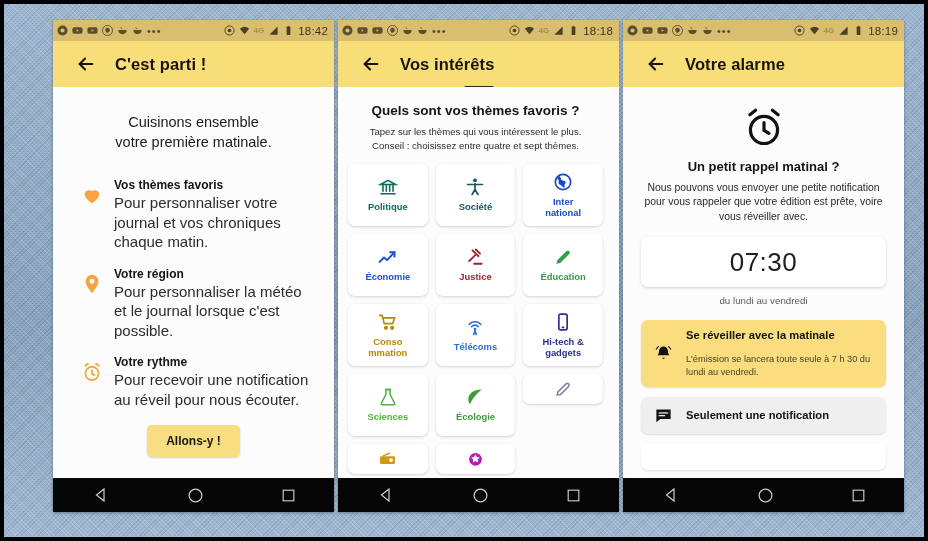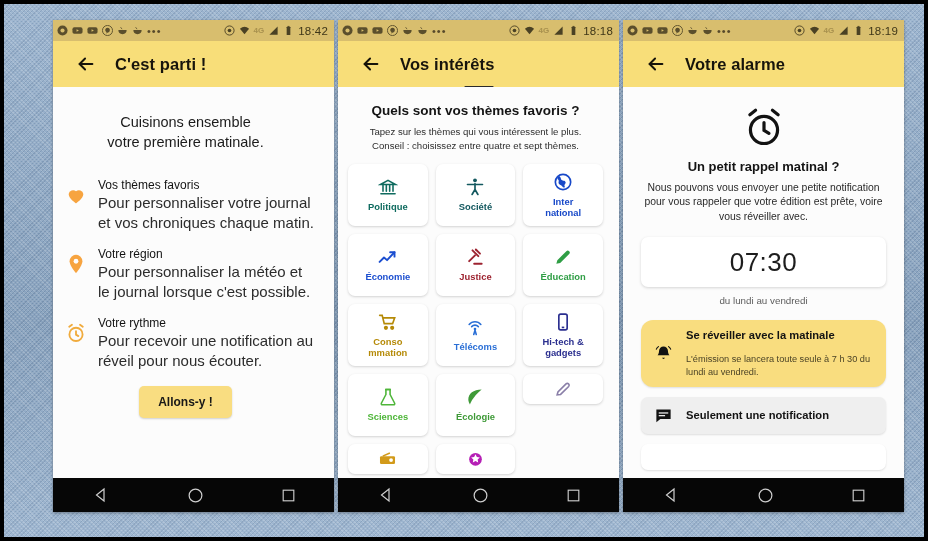--- a/index.html
+++ b/index.html
@@ -79,29 +79,29 @@
   .screen { flex: 1; background: #fcfcfc; overflow: hidden; position: relative; }
 
   
   .navbar {
     height: 34px; flex: 0 0 34px; background: #060606;
     display: flex; align-items: center; justify-content: space-around;
   }
   .navbar svg { display: block; }
 
   
-  .s1 { padding: 26px 20px 0 4px; }
+  .s1 { padding: 26px 20px 0 20px; }
   .s1-head {
     text-align: center; font-size: 14.5px; color: #1b1b1b;
     line-height: 1.35; font-weight: 400;
   }
   .s1-list { margin-top: 26px; padding-left: 8px; }
   .s1-item { display: flex; gap: 11px; margin-bottom: 15px; align-items: flex-start; }
   .s1-ico { width: 22px; flex: 0 0 22px; padding-top: 6px; }
-  .s1-title { font-size: 12px; font-weight: 400; color: #131313; margin-bottom: 1px; }
+  .s1-title { font-size: 12px; font-weight: 700; color: #131313; margin-bottom: 1px; }
   .s1-desc { font-size: 15px; color: #2c2c2c; line-height: 1.3; }
   .s1-cta { text-align: center; margin-top: 16px; }
   .cta-btn {
     display: inline-block; background: #f9dd81;
     border: none; border-radius: 5px;
     padding: 9px 19px; font-size: 12px; font-weight: 700;
     color: #171717; font-family: inherit; cursor: pointer;
     box-shadow: 0 1px 2px rgba(0,0,0,.18);
   }
 
@@ -137,21 +137,21 @@
     display: flex; align-items: center; justify-content: center;
     cursor: pointer;
   }
   .time-val { font-size: 26px; color: #1d1d1d; letter-spacing: .5px; }
   .time-note { text-align: center; font-size: 9.8px; color: #5d5d5d; margin-top: 8px; }
   .opt {
     margin-top: 10px; border-radius: 7px; padding: 9px 12px;
     display: flex; align-items: center; gap: 12px; cursor: pointer;
     box-shadow: 0 1px 2px rgba(0,0,0,.12);
   }
-  .opt-yellow { background: #f9dd7f; margin-top: 14px; border-radius: 12px; }
+  .opt-yellow { background: #f9dd7f; margin-top: 14px; }
   .opt-grey { background: #efefef; }
   .opt-ico { width: 21px; flex: 0 0 21px; display:flex; align-items:center; justify-content:center;}
   .opt-title { font-size: 11.2px; font-weight: 700; color: #131313; }
   .opt-sub { font-size: 9.2px; color: #4b4326; line-height: 1.35; margin-top: 12px; }
   .opt-partial { margin-top: 10px; background: #fff; height: 26px; }
 </style>
 </head>
 <body>
 
 <div id="backdrop"></div>

